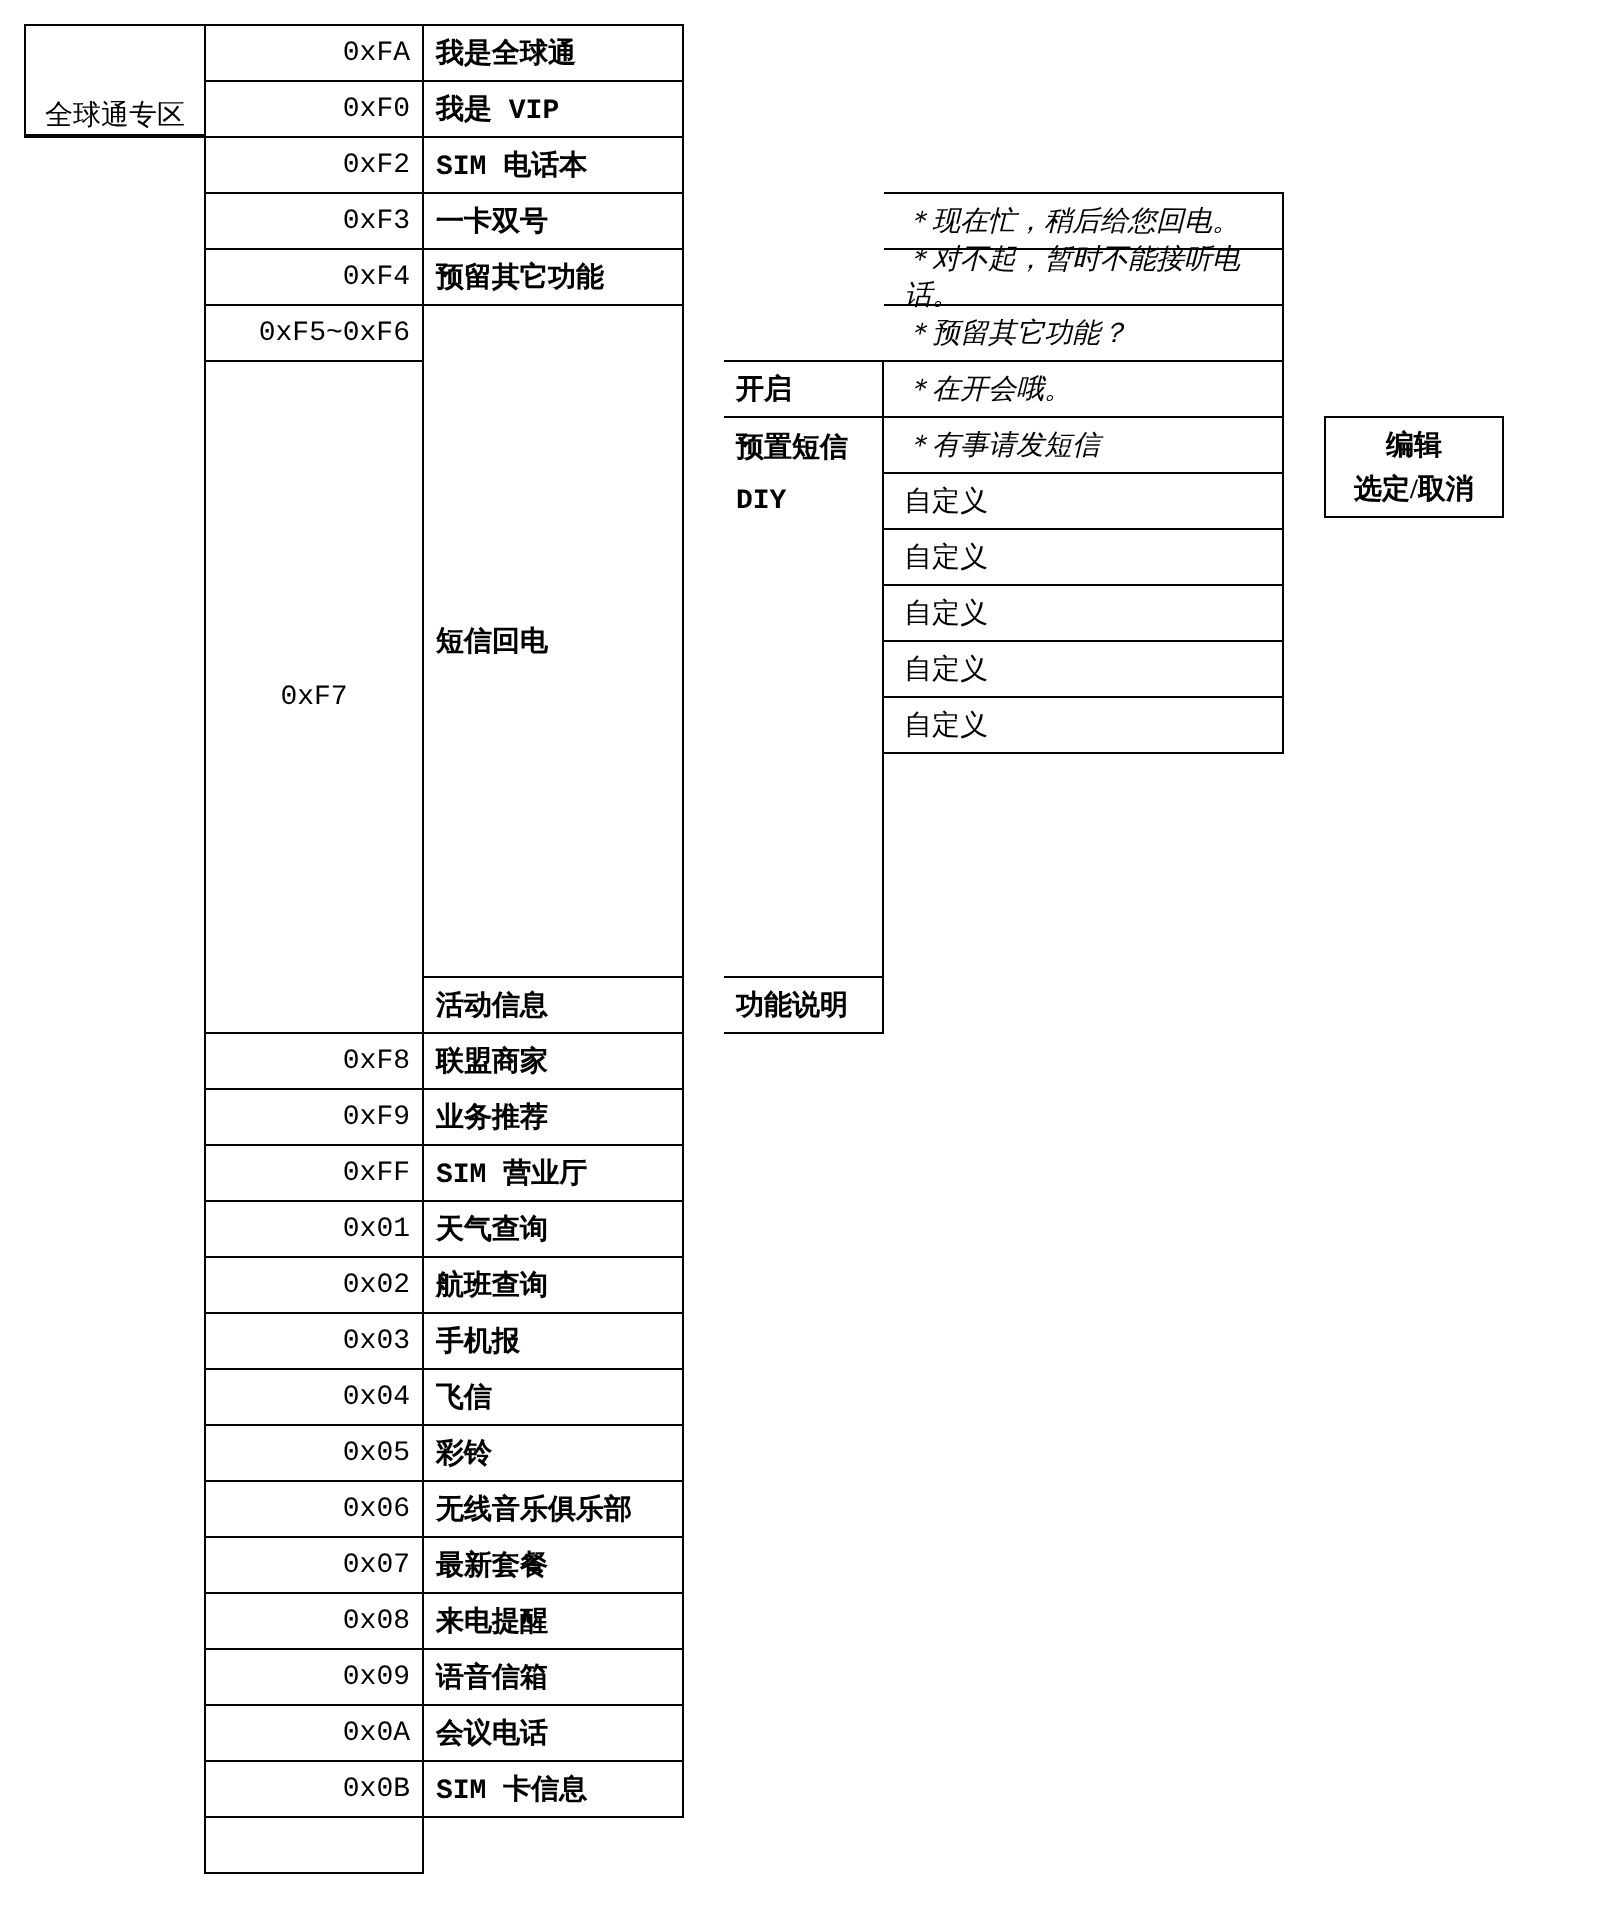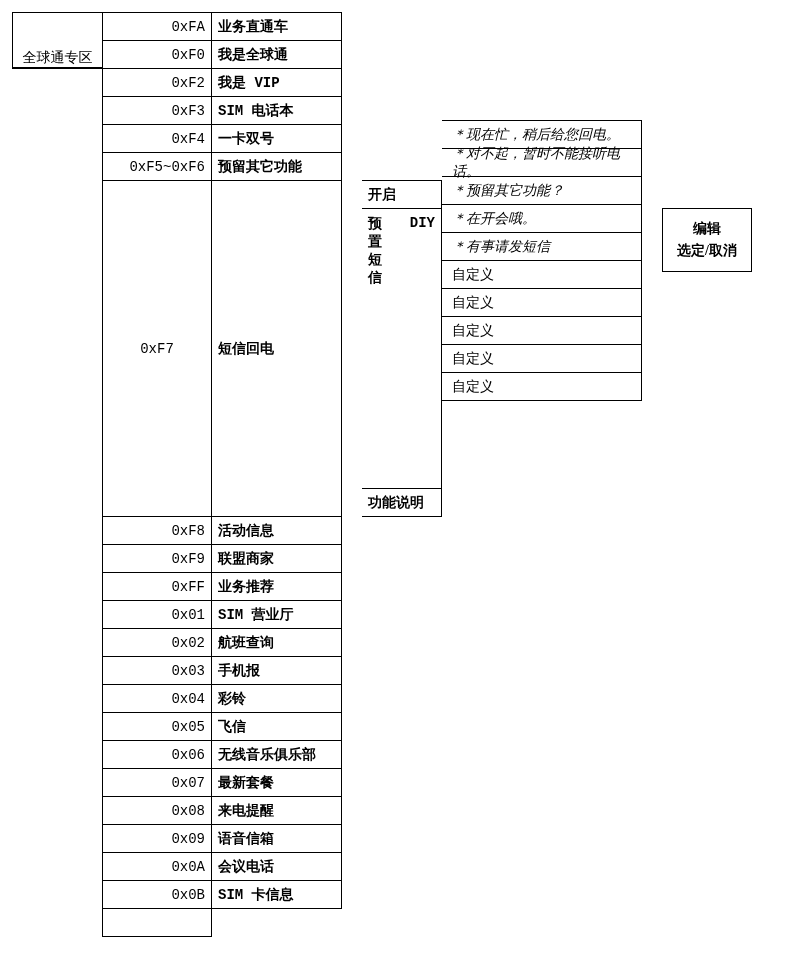--- a/index.html
+++ b/index.html
@@ -62,42 +62,42 @@
   
   .col4 {
     width: 80px;
     display: flex;
     flex-direction: column;
     margin-top: 168px; 
     border-top: 1.5px solid #000;
     margin-left: 20px;
   }
   .col4 .cell { border-left: none; height: 28px; }
-  .col4 .tall4 { height: 280px; align-items: flex-start; padding-top: 6px; flex-direction: row; gap: 24px; }
+  .col4 .tall4 { height: 280px; align-items: flex-start; padding-top: 6px; flex-direction: column; gap: 10px; }
   
   .col5 {
     width: 200px;
     display: flex;
     flex-direction: column;
-    margin-top: 108px; 
+    margin-top: 84px; 
     border-top: 1.5px solid #000;
   }
   .col5 .cell { border-left: none; font-style: italic; padding-left: 10px; }
   .col5 .cell.no-italic { font-style: normal; }
   
   .col6 {
     width: 90px;
     display: flex;
     flex-direction: column;
     margin-top: 196px;
     margin-left: 20px;
     border: 1.5px solid #000;
     padding: 8px 6px;
     text-align: center;
-    height: 64px;
+    height: 51px;
     justify-content: center;
     gap: 4px;
   }
   .bold { font-weight: bold; }
 </style>
 </head>
 <body>
 
 <div class="root">
 
@@ -128,35 +128,35 @@
     <div class="cell code-cell">0x06</div>
     <div class="cell code-cell">0x07</div>
     <div class="cell code-cell">0x08</div>
     <div class="cell code-cell">0x09</div>
     <div class="cell code-cell">0x0A</div>
     <div class="cell code-cell">0x0B</div>
     <div class="cell code-cell"></div>
   </div>
 
   <div class="col3">
-    <div class="cell bold">业务直通车</div>
     <div class="cell bold">我是全球通</div>
     <div class="cell bold">我是 VIP</div>
     <div class="cell bold">SIM 电话本</div>
     <div class="cell bold">一卡双号</div>
     <div class="cell bold">预留其它功能</div>
     <div class="cell bold tall" style="justify-content:flex-start;">短信回电</div>
     <div class="cell bold">活动信息</div>
     <div class="cell bold">联盟商家</div>
     <div class="cell bold">业务推荐</div>
     <div class="cell bold">SIM 营业厅</div>
+    <div class="cell bold">天气查询</div>
     <div class="cell bold">航班查询</div>
     <div class="cell bold">手机报</div>
+    <div class="cell bold">飞信</div>
     <div class="cell bold">彩铃</div>
-    <div class="cell bold">飞信</div>
     <div class="cell bold">无线音乐俱乐部</div>
     <div class="cell bold">最新套餐</div>
     <div class="cell bold">来电提醒</div>
     <div class="cell bold">语音信箱</div>
     <div class="cell bold">会议电话</div>
     <div class="cell bold">SIM 卡信息</div>
   </div>
 
   <div class="col4">
     <div class="cell bold">开启</div>

